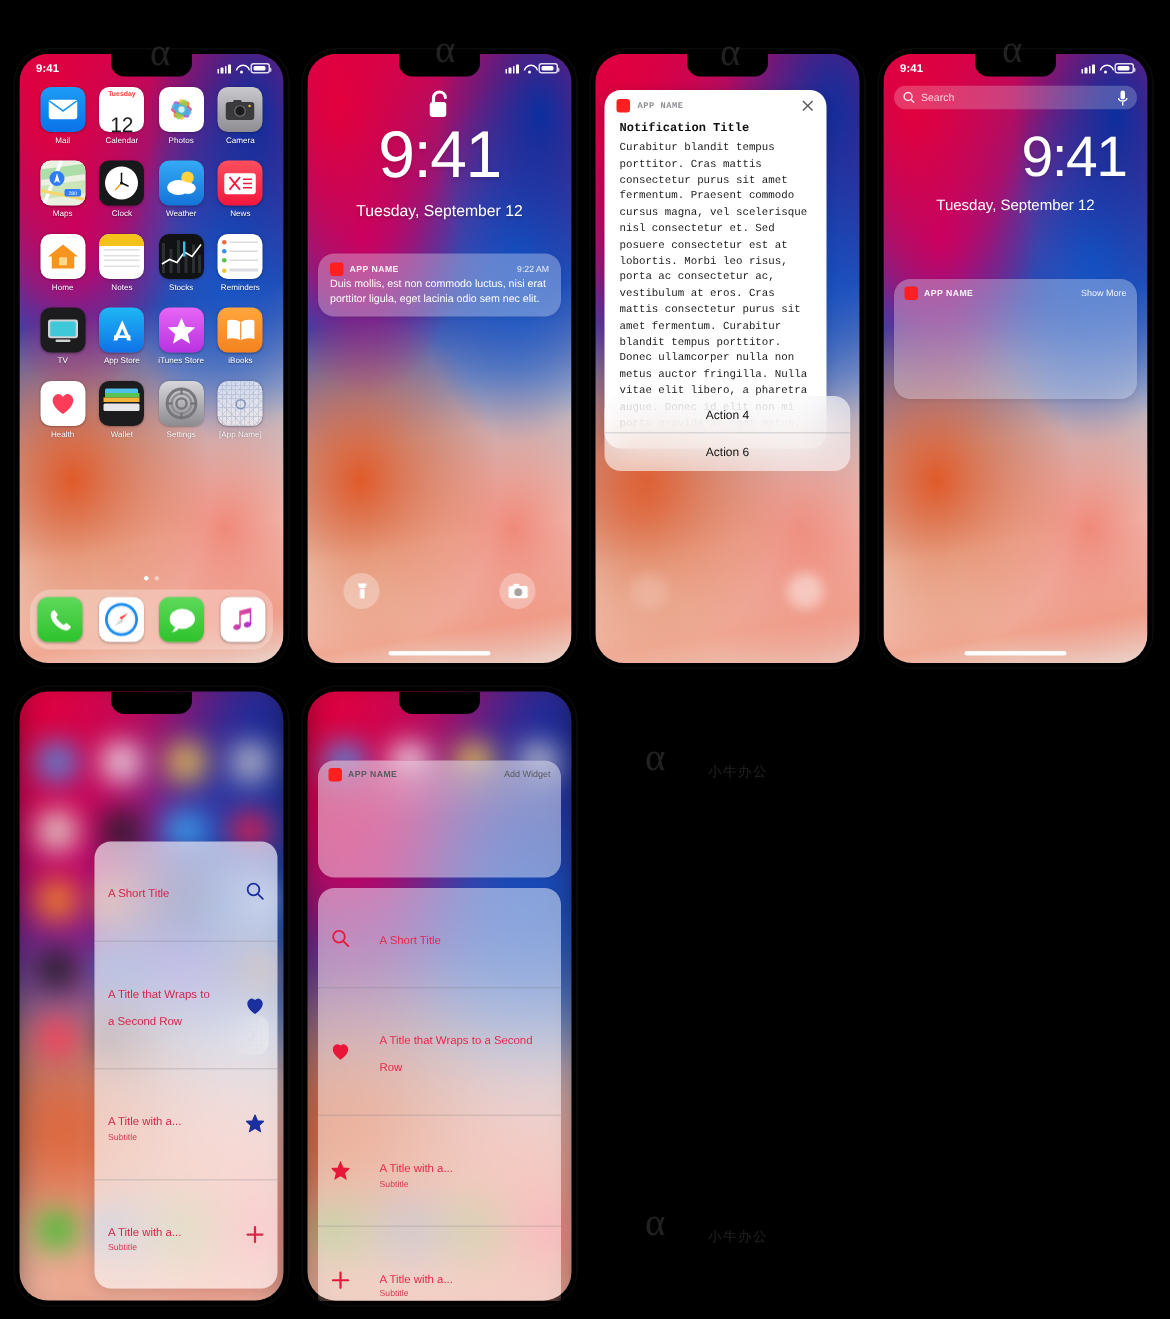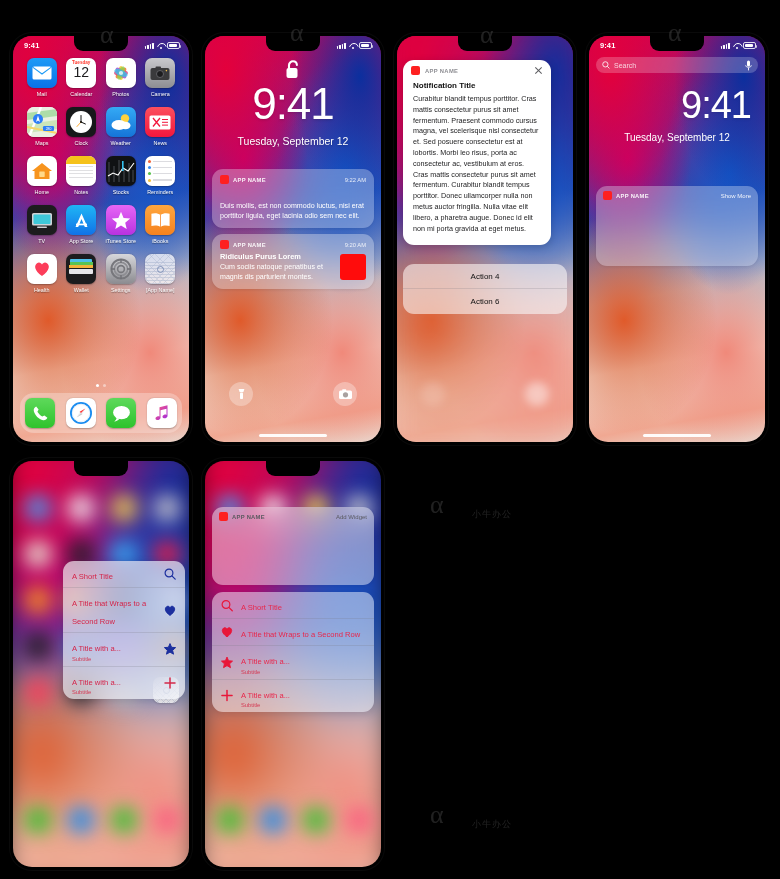--- a/index.html
+++ b/index.html
@@ -131,41 +131,42 @@
     background:rgba(255,255,255,.30);
     border-radius:11px; padding:6px 8px 7px;
     backdrop-filter:blur(12px);
     z-index:25;
     box-shadow:0 1px 3px rgba(0,0,0,.08);
   }
   .notif-head { display:flex; align-items:center; gap:4px; }
   .appsq { width:9px; height:9px; background:#fe2020; border-radius:2px; flex:0 0 auto;}
   .appname { font-size:5.8px; color:rgba(255,255,255,.92); letter-spacing:.3px; font-weight:600;}
   .notif-time { margin-left:auto; font-size:5.8px; color:rgba(255,255,255,.85); }
-  .notif-body { margin-top:17px; font-size:7.1px; line-height:1.42; color:#fff; }
+  .notif-body { margin-top:0; font-size:7.1px; line-height:1.42; color:#fff; }
   .notif-title-b { font-size:7.4px; font-weight:bold; color:#fff; }
   .notif-row { display:flex; gap:6px; align-items:flex-start; }
   .notif-thumb { width:26px; height:26px; background:#ff0c0c; border-radius:3px; flex:0 0 auto; margin-top:2px;}
 
   .bottom-btn {
     position:absolute; width:24px; height:24px; border-radius:50%;
     background:rgba(255,255,255,.30);
     display:flex; align-items:center; justify-content:center; z-index:25;
     backdrop-filter:blur(5px);
   }
   .home-ind {
     position:absolute; bottom:5px; left:50%; transform:translateX(-50%);
     width:68px; height:3.2px; border-radius:2px; background:#fff; z-index:30; opacity:.95;
   }
 
   
   .exp-card {
     position:absolute; left:6px; right:22px; top:24px;
     background:#fff; border-radius:11px; overflow:hidden; z-index:26;
     box-shadow:0 2px 8px rgba(0,0,0,.18);
+    font-family:Liberation Mono, monospace;
   }
   .exp-head {
     display:flex; align-items:center; gap:5px; padding:6px 8px 5px;
   }
   .exp-appname { font-size:5.8px; letter-spacing:.35px; color:#8e8e93; font-weight:600; }
   .exp-close { margin-left:auto; width:9px; height:9px; position:relative; cursor:pointer; }
   .exp-close::before,.exp-close::after{
     content:""; position:absolute; left:0; top:4px; width:9px; height:1px; background:#5a5a5f;
   }
   .exp-close::before{ transform:rotate(45deg);} .exp-close::after{ transform:rotate(-45deg);}
@@ -214,22 +215,22 @@
   .widget-action { margin-left:auto; font-size:6px; color:rgba(255,255,255,.9); }
 
   
   .qmenu {
     position:absolute; border-radius:11px; overflow:hidden; z-index:28;
     background:rgba(255,255,255,.62);
     backdrop-filter:blur(16px);
     box-shadow:0 2px 9px rgba(0,0,0,.13);
   }
   .qrow {
-    display:flex; align-items:center; gap:8px;
-    padding:4px 9px;
+    display:flex; align-items:center; gap:20px;
+    padding:24px 9px;
     border-bottom:.5px solid rgba(120,120,128,.22);
     min-height:26px;
   }
   .qrow:last-child{ border-bottom:none; }
   .qrow .qtxt { flex:1; }
   .qtitle { font-size:7.6px; color:#e8274b; line-height:1.28; }
   .qsub { font-size:5.8px; color:#d43a53; margin-top:.5px; }
   .qicon { width:12px; height:12px; flex:0 0 auto; display:flex; align-items:center; justify-content:center; }
   .qicon.right { order:2; }
   .blue .qtitle { color:#d4254a; }
@@ -288,21 +289,21 @@
           <svg width="20" height="14" viewBox="0 0 20 14">
               <rect x=".5" y=".5" width="19" height="13" rx="1.6" fill="#fff"></rect>
               <path d="M1 1.4 L10 8 L19 1.4" stroke="#1d9bf6" stroke-width="1.1" fill="none"></path>
             </svg>
         </div>
         <span class="app-lbl">Mail</span>
       </div>
       <div class="app">
         <div class="app-ico" style="background:#fff;display:flex;flex-direction:column;align-items:center;">
           <span style="font-size:4.6px;color:#ff3b30;margin-top:2px;font-weight:600;">Tuesday</span>
-          <span style="font-size:14px;color:#1c1c1e;line-height:1;margin-top:0;font-weight:300;">12</span>
+          <span style="font-size:14px;color:#1c1c1e;line-height:1;margin-top:11px;font-weight:300;">12</span>
         </div>
         <span class="app-lbl">Calendar</span>
       </div>
       <div class="app">
         <div class="app-ico" style="background:#fff;display:flex;align-items:center;justify-content:center;">
           <svg width="24" height="24" viewBox="0 0 24 24">
             <g transform="translate(12,12)">
               <ellipse rx="3.1" ry="7" fill="#f7c93e" opacity=".9"></ellipse>
               <ellipse rx="3.1" ry="7" transform="rotate(45)" fill="#f2792a" opacity=".85"></ellipse>
               <ellipse rx="3.1" ry="7" transform="rotate(90)" fill="#e8437e" opacity=".85"></ellipse>
@@ -595,34 +596,20 @@
 
     <div class="notif" style="top:133px;">
       <div class="notif-head">
         <span class="appsq"></span>
         <span class="appname">APP NAME</span>
         <span class="notif-time">9:22 AM</span>
       </div>
       <div class="notif-body">Duis mollis, est non commodo luctus, nisi erat porttitor ligula, eget lacinia odio sem nec elit.</div>
     </div>
 
-    <div class="notif" style="top:198px;">
-      <div class="notif-head">
-        <span class="appsq"></span>
-        <span class="appname">APP NAME</span>
-        <span class="notif-time">9:20 AM</span>
-      </div>
-      <div class="notif-row" style="margin-top:3px;">
-        <div style="flex:1;">
-          <div class="notif-title-b">Ridiculus Purus Lorem</div>
-          <div class="notif-body" style="margin-top:1px;">Cum sociis natoque penatibus et magnis dis parturient montes.</div>
-        </div>
-        <span class="notif-thumb"></span>
-      </div>
-    </div>
 
     <div class="bottom-btn" style="left:24px;bottom:36px;">
       <svg width="9" height="12" viewBox="0 0 9 12">
           <path d="M1.6 1 L7.4 1 L6.4 4 L2.6 4Z" fill="#fff"></path>
           <rect x="3" y="4.5" width="3" height="6.5" rx=".8" fill="#fff"></rect>
         </svg>
     </div>
     <div class="bottom-btn" style="right:24px;bottom:36px;">
       <svg width="13" height="10" viewBox="0 0 13 10">
           <rect y="1.6" width="13" height="8.4" rx="1.6" fill="#fff"></rect>

